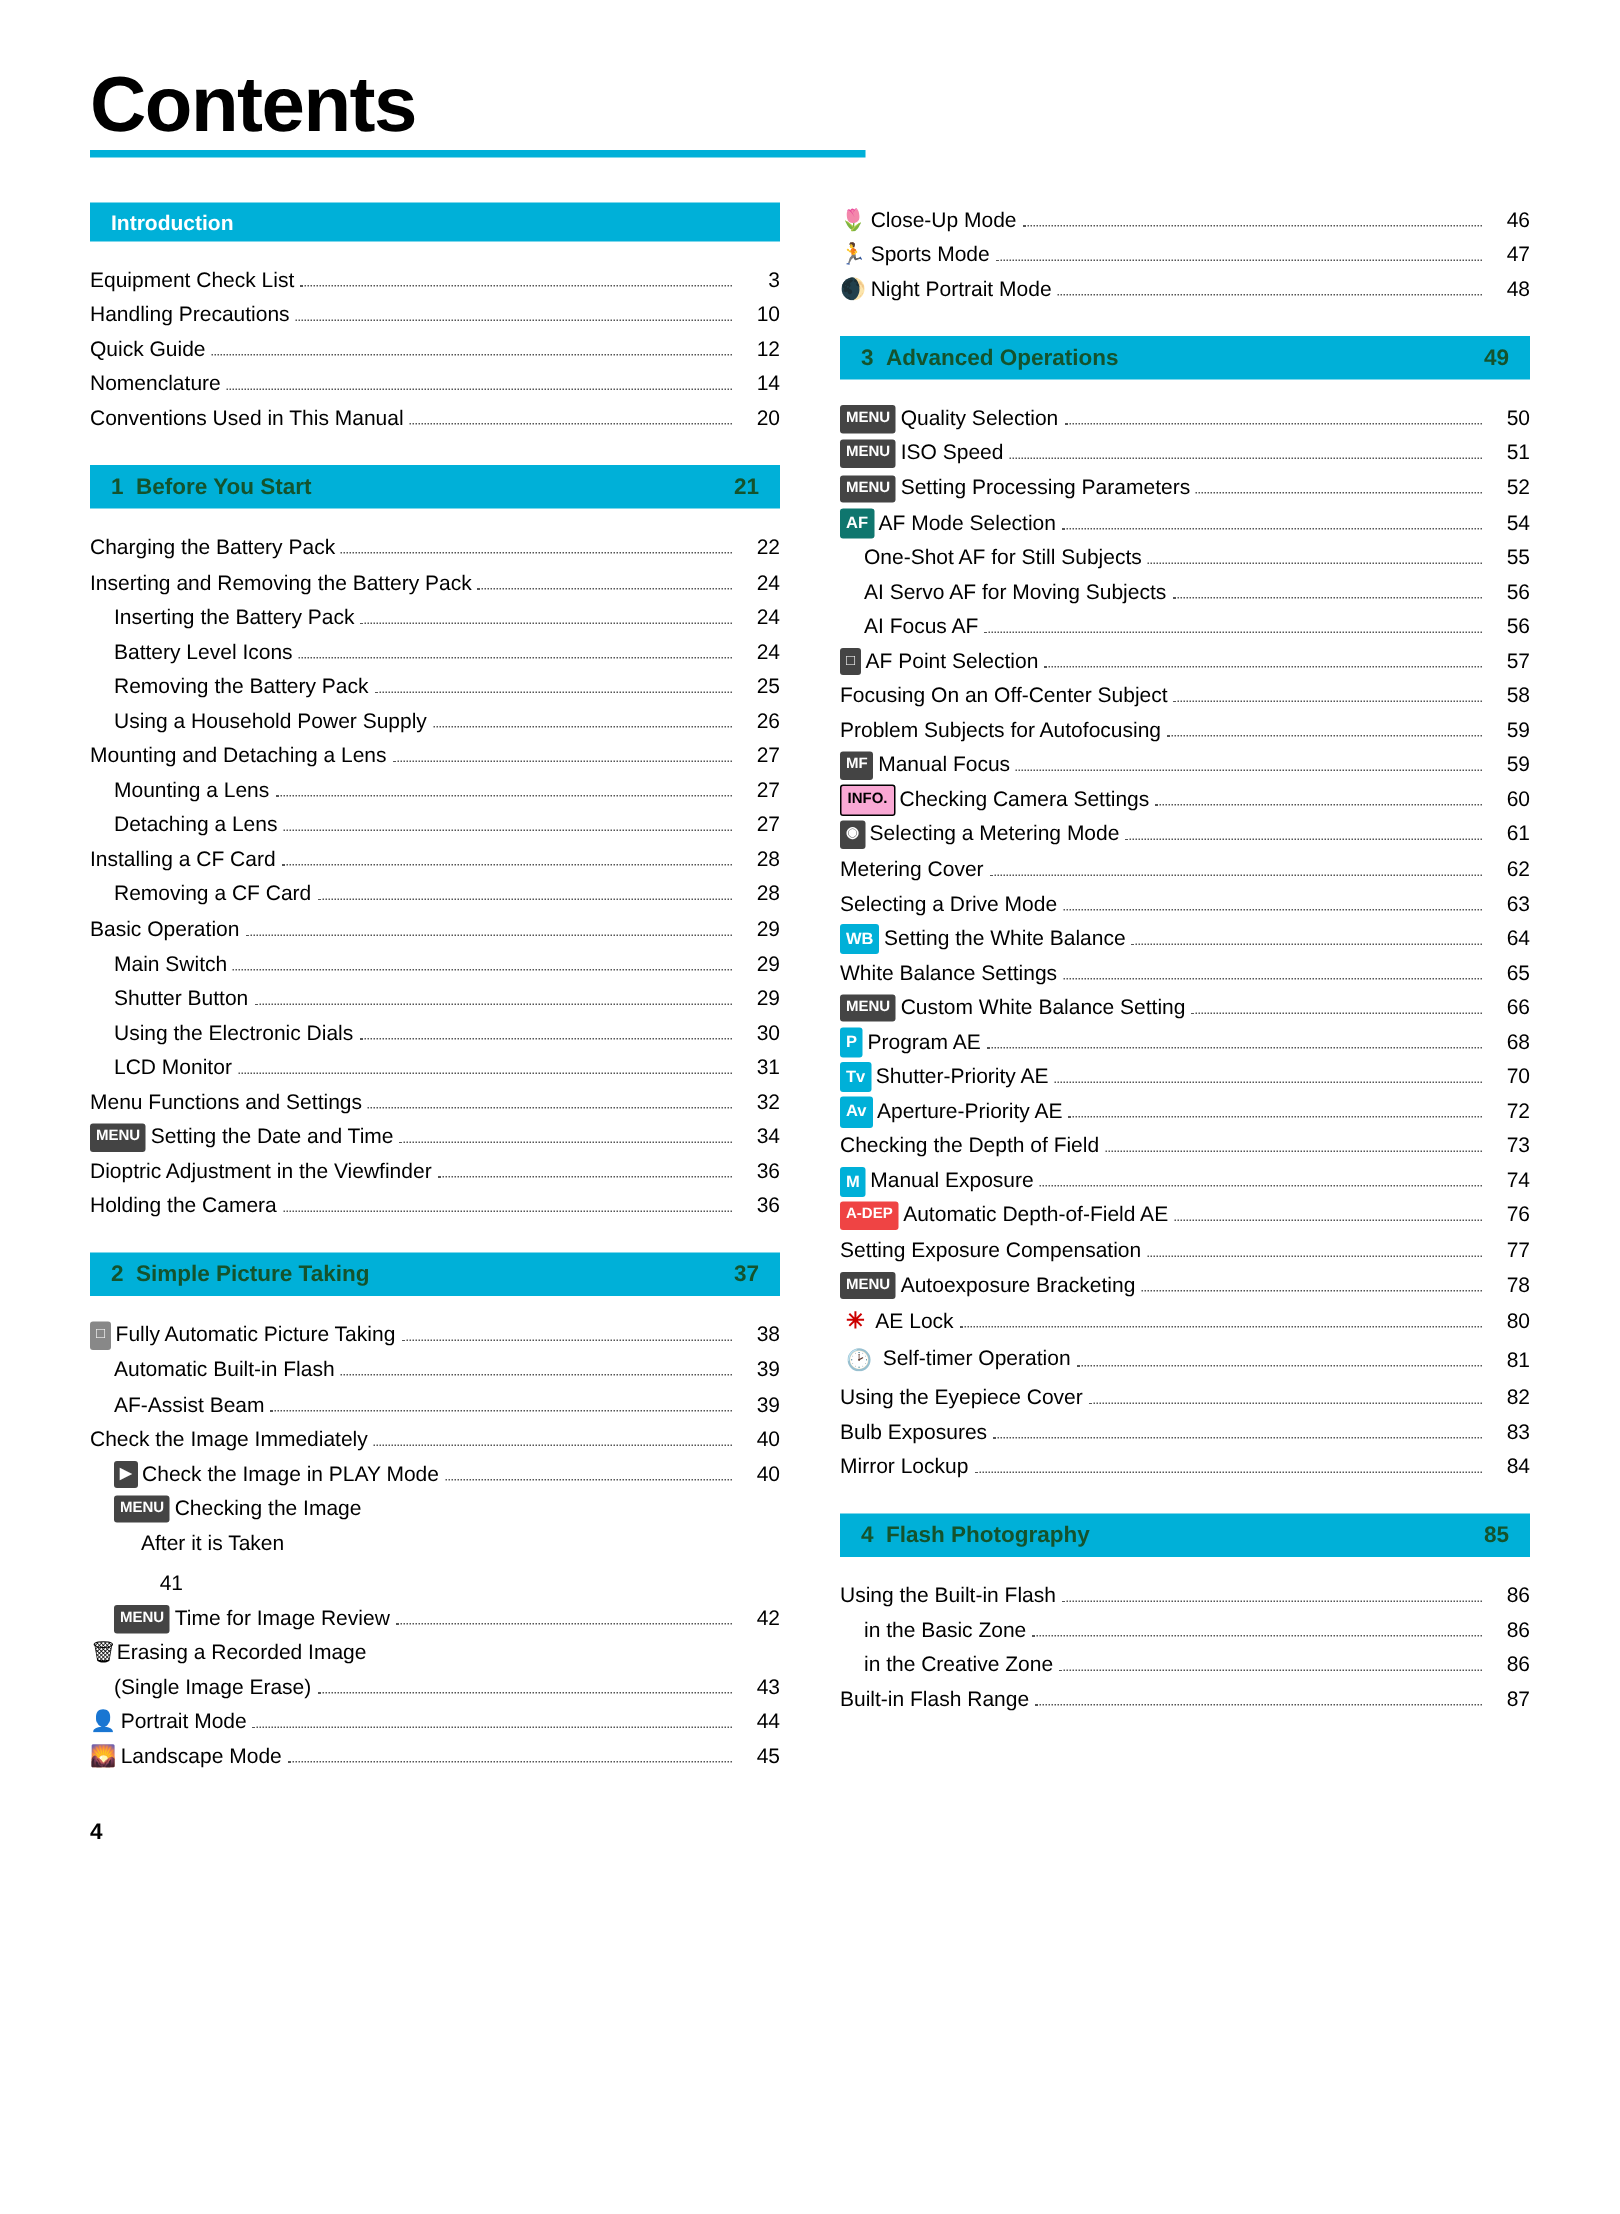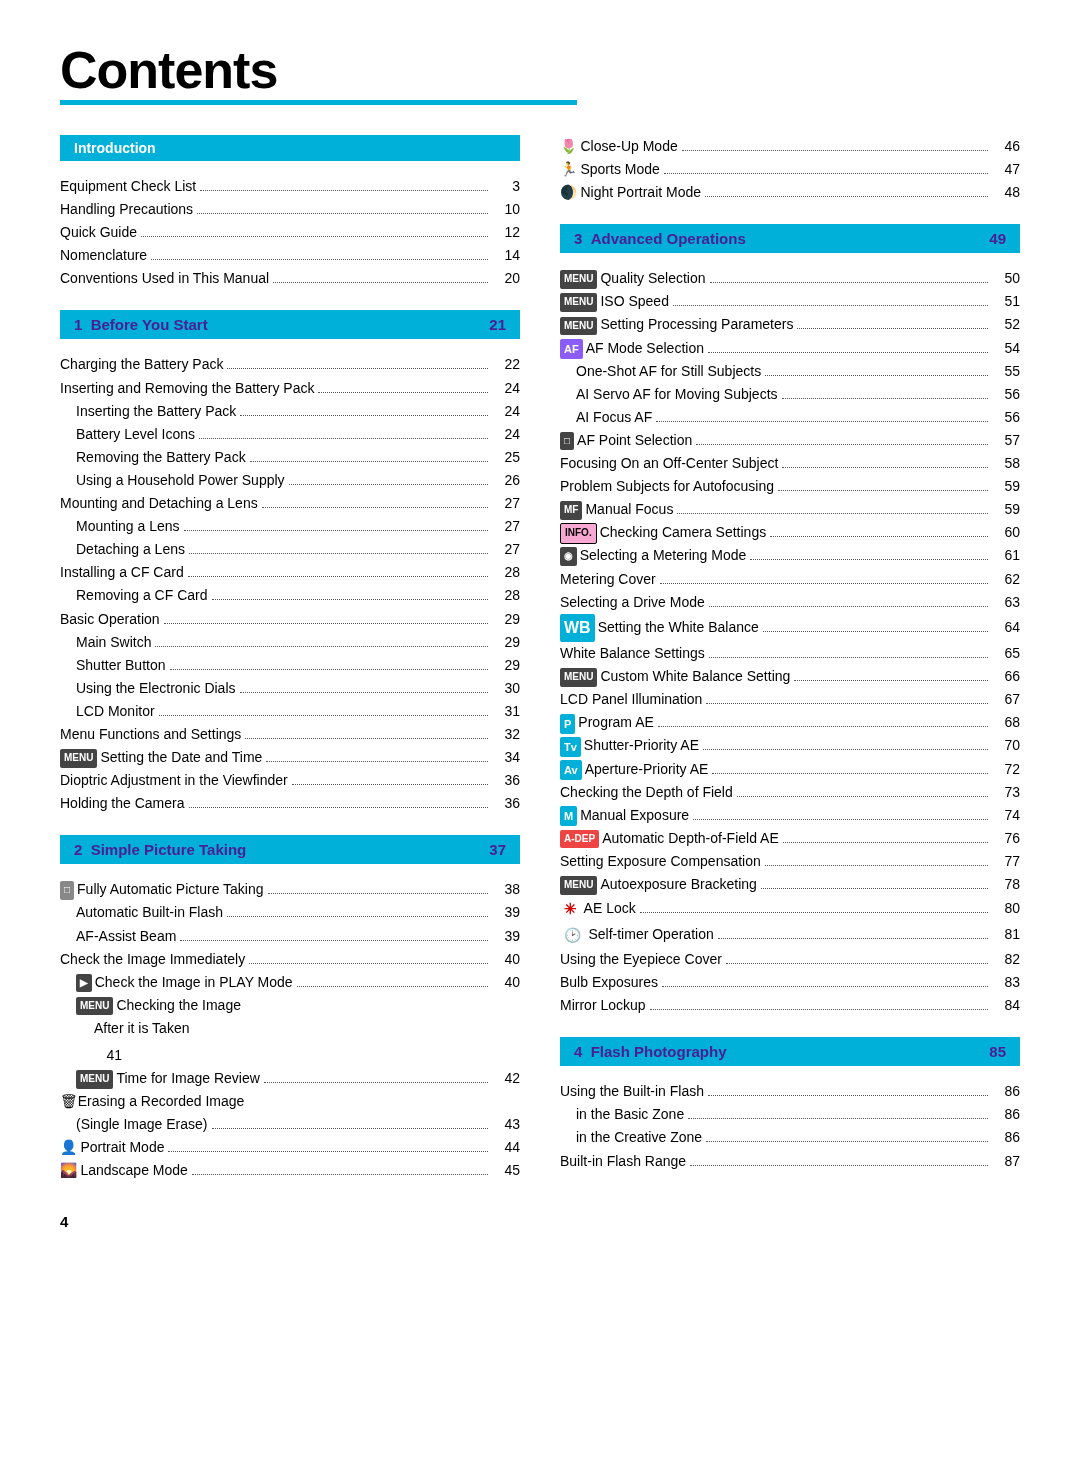--- a/index.html
+++ b/index.html
@@ -33,21 +33,21 @@
     .section-header {
       background: #00b0d8;
       color: #fff;
       font-weight: bold;
       font-size: 14px;
       padding: 5px 14px;
       margin-bottom: 14px;
     }
     .chapter-header {
       background: #00b0d8;
-      color: #4c1d95;
+      color: #14532d;
       font-weight: bold;
       font-size: 15px;
       padding: 6px 14px;
       margin-bottom: 14px;
       margin-top: 20px;
       display: flex;
       justify-content: space-between;
     }
     .toc-item {
       display: flex;
@@ -76,21 +76,21 @@
       display: inline-block;
       font-size: 11px;
       font-weight: bold;
       padding: 1px 4px;
       margin-right: 3px;
       border-radius: 2px;
       vertical-align: middle;
     }
     .badge-menu { background: #444; color: #fff; font-size: 10px; }
     .badge-af { background: #00b0d8; color: #fff; font-size: 11px; }
-    .badge-wb { background: #00b0d8; color: #fff; font-size: 16px; }
+    .badge-wb { background: #00b0d8; color: #fff; font-size: 11px; }
     .badge-mf { background: #444; color: #fff; font-size: 10px; }
     .badge-info { background: #f9a8d4; color: #000; border: 1px solid #000; font-size: 10px; }
     .badge-p { background: #00b0d8; color: #fff; font-size: 11px; }
     .badge-tv { background: #00b0d8; color: #fff; font-size: 11px; }
     .badge-av { background: #00b0d8; color: #fff; font-size: 11px; }
     .badge-m { background: #00b0d8; color: #fff; font-size: 11px; }
     .badge-adep { background: #ef4444; color: #fff; font-size: 10px; }
     .badge-sel { background: #444; color: #fff; font-size: 10px; }
     .badge-play { background: #444; color: #fff; font-size: 10px; }
     .page-num {
@@ -350,21 +350,21 @@
           <span class="toc-label"><span class="badge badge-menu">MENU</span>ISO Speed</span>
           <span class="toc-dots"></span>
           <span class="toc-page">51</span>
         </div>
         <div class="toc-item">
           <span class="toc-label"><span class="badge badge-menu">MENU</span>Setting Processing Parameters</span>
           <span class="toc-dots"></span>
           <span class="toc-page">52</span>
         </div>
         <div class="toc-item">
-          <span class="toc-label"><span class="badge badge-af" style="background:#8b5cf6;color:#fff;">AF</span>AF Mode Selection</span>
+          <span class="toc-label"><span class="badge badge-af" style="background:#0f766e;color:#fff;">AF</span>AF Mode Selection</span>
           <span class="toc-dots"></span>
           <span class="toc-page">54</span>
         </div>
         <div class="toc-item indent1">
           <span class="toc-label">One-Shot AF for Still Subjects</span>
           <span class="toc-dots"></span>
           <span class="toc-page">55</span>
         </div>
         <div class="toc-item indent1">
           <span class="toc-label">AI Servo AF for Moving Subjects</span>
@@ -423,25 +423,20 @@
         </div>
         <div class="toc-item">
           <span class="toc-label">White Balance Settings</span>
           <span class="toc-dots"></span>
           <span class="toc-page">65</span>
         </div>
         <div class="toc-item">
           <span class="toc-label"><span class="badge badge-menu">MENU</span>Custom White Balance Setting</span>
           <span class="toc-dots"></span>
           <span class="toc-page">66</span>
-        </div>
-        <div class="toc-item">
-          <span class="toc-label">LCD Panel Illumination</span>
-          <span class="toc-dots"></span>
-          <span class="toc-page">67</span>
         </div>
         <div class="toc-item">
           <span class="toc-label"><span class="badge badge-p">P</span>Program AE</span>
           <span class="toc-dots"></span>
           <span class="toc-page">68</span>
         </div>
         <div class="toc-item">
           <span class="toc-label"><span class="badge badge-tv">Tv</span>Shutter-Priority AE</span>
           <span class="toc-dots"></span>
           <span class="toc-page">70</span>

